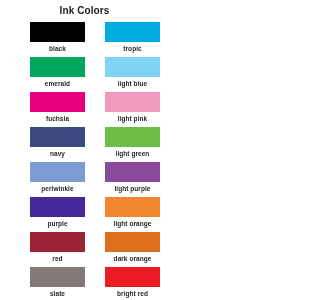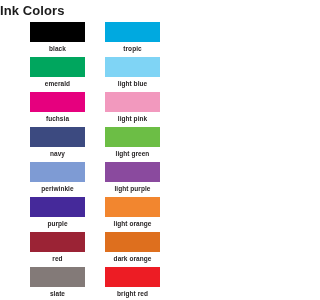--- a/index.html
+++ b/index.html
@@ -16,21 +16,22 @@
 
   .sheet {
     width: 169px;
     height: 300px;
     position: relative;
     background: #ffffff;
     box-sizing: border-box;
   }
 
   .page-title {
-    font-size: 13px;
+    text-align: center;
+    font-size: 10px;
     font-weight: bold;
     color: #1b1b1b;
     letter-spacing: 0.1px;
     padding-top: 4px;
     line-height: 14px;
     margin: 0;
   }
 
   .swatch-grid {
     display: grid;

